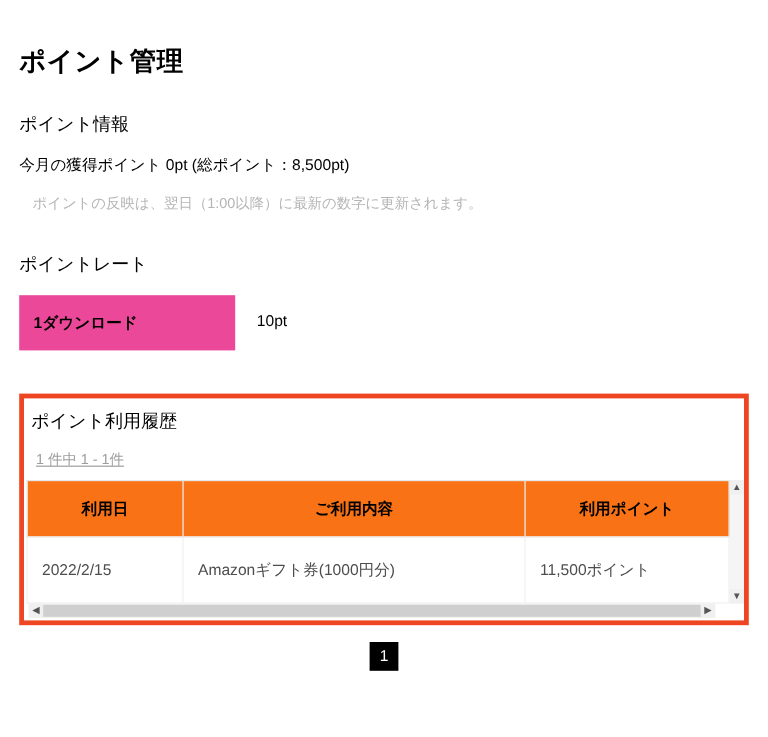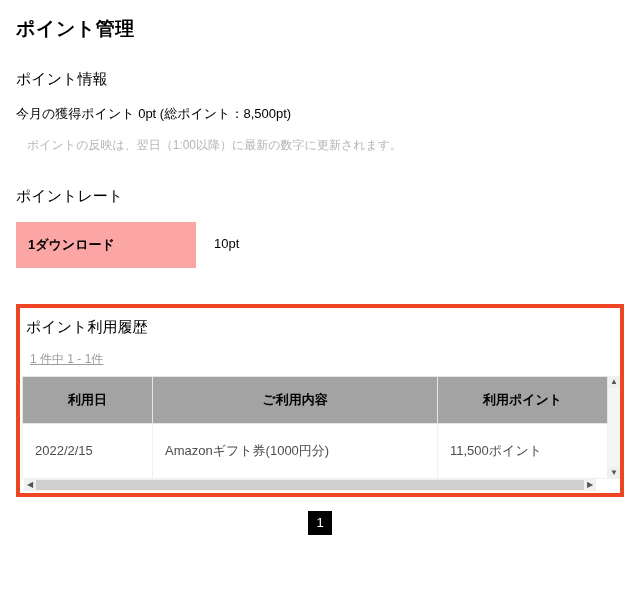--- a/index.html
+++ b/index.html
@@ -4,24 +4,25 @@
   <style>
     * { margin: 0; padding: 0; box-sizing: border-box; }
     body {
       font-family: "Hiragino Kaku Gothic ProN", "メイリオ", Meiryo, sans-serif;
       background: #fff;
       width: 640px;
       padding: 16px 16px 8px 16px;
       color: #000;
     }
     h1 {
-      font-size: 19px;
+      font-size: 22px;
       font-weight: bold;
       margin-bottom: 28px;
       letter-spacing: 0.5px;
+      margin-top: 20px;
     }
     h2 {
       font-size: 15px;
       font-weight: normal;
       margin-bottom: 16px;
     }
     .current-points-line {
       font-size: 13px;
       margin-bottom: 12px;
     }
@@ -35,21 +36,21 @@
       margin-bottom: 30px;
     }
     .notes .indent {
       margin-left: 11px;
     }
     .rate-row {
       display: flex;
       margin-bottom: 36px;
     }
     .rate-label {
-      background: #fca5a5;
+      background: #ec4899;
       width: 180px;
       padding: 14px 12px;
       font-size: 13px;
       font-weight: bold;
     }
     .rate-value {
       padding: 14px 18px;
       font-size: 13px;
     }
     .history-frame {
@@ -71,21 +72,21 @@
     .scroll-area {
       position: relative;
       padding: 0 12px 0 2px;
     }
     table {
       width: 100%;
       border-collapse: collapse;
       table-layout: fixed;
     }
     th {
-      background: #a3a3a3;
+      background: #f97316;
       font-size: 13px;
       font-weight: bold;
       padding: 14px 8px;
       border: 1px solid #e6e6e6;
       text-align: center;
     }
     td {
       font-size: 13px;
       padding: 18px 12px;
       border: 1px solid #f0f0f0;

